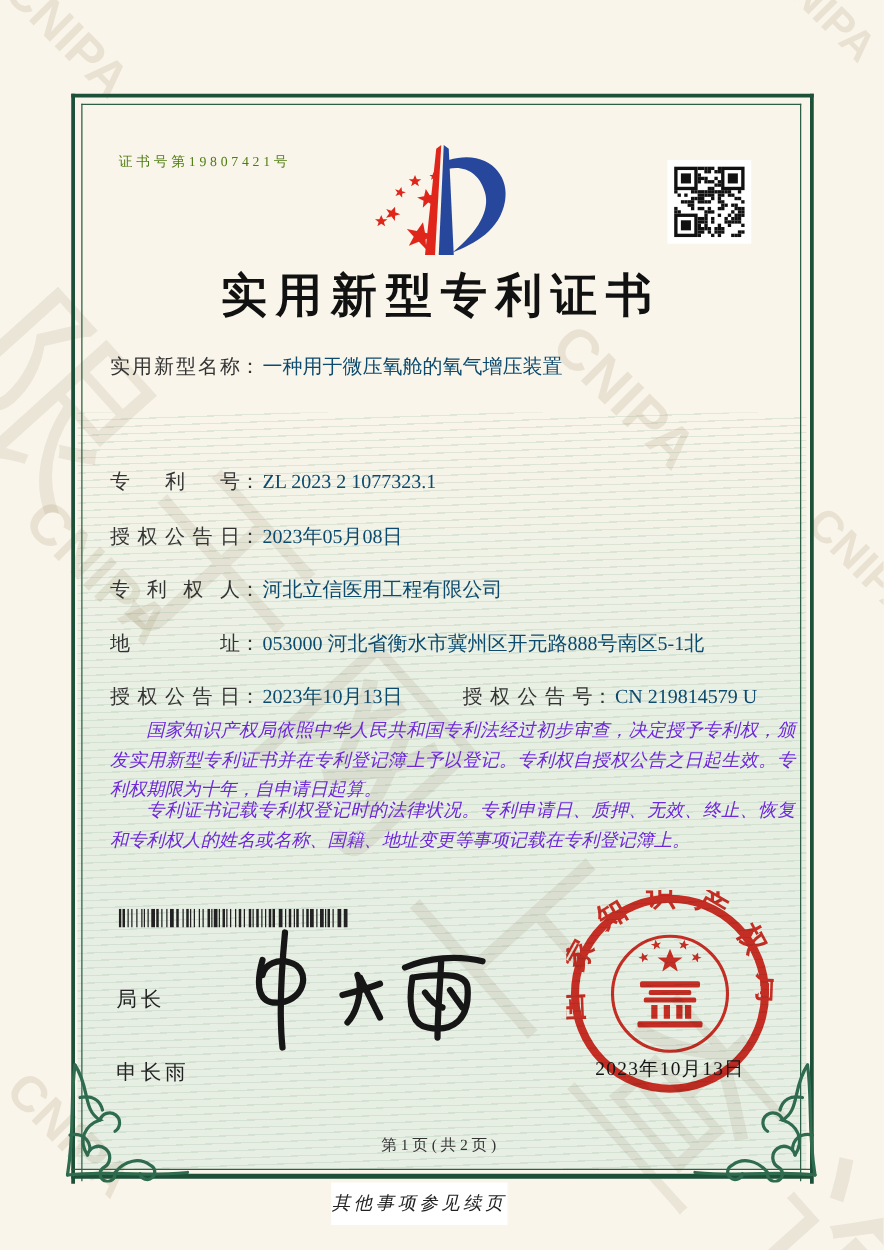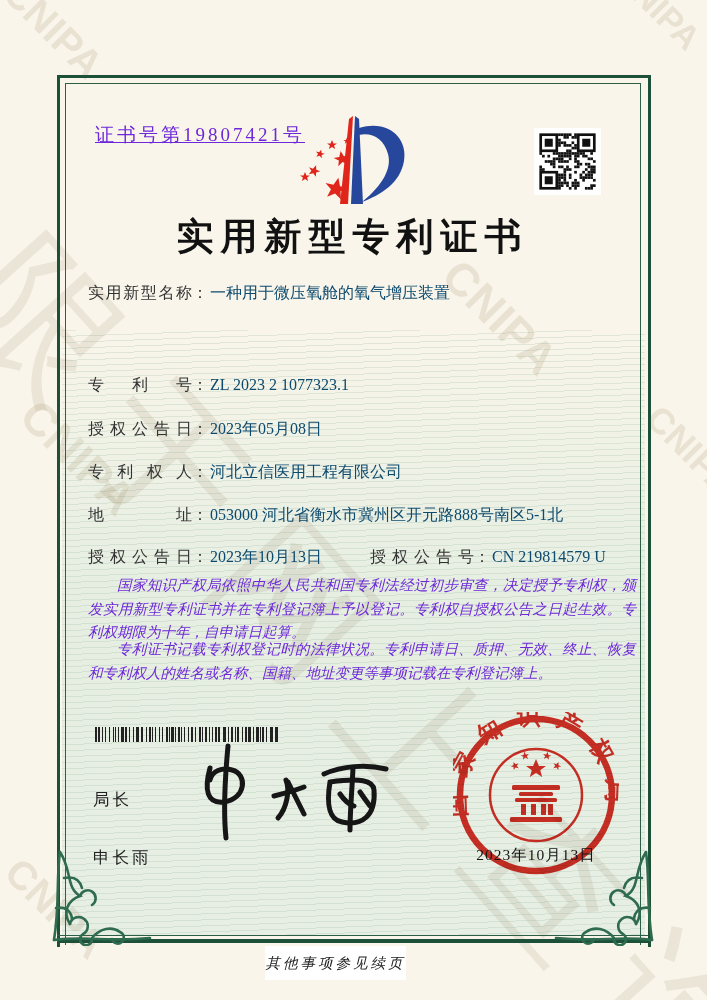--- a/index.html
+++ b/index.html
@@ -18,21 +18,21 @@
   .frame-bottom-thin{left:57px;top:935px;width:591px;height:1px;background:#2c5f46;}
   .frame-bottom-thick{left:57px;top:939px;width:591px;height:4px;background:#1d5038;}
 
   .waves{position:absolute;z-index:0;left:62px;top:330px;width:583px;height:606px;
     background:
       repeating-linear-gradient(178deg, rgba(140,178,148,0.22) 0 1px, rgba(0,0,0,0) 1px 6px),
       linear-gradient(180deg, rgba(233,240,229,0) 0%, rgba(227,237,225,0.85) 42%, #e7efe4 100%);}
 
   
   .abs{position:absolute;z-index:3;}
-  .certno{left:95px;top:122px;font-size:19px;letter-spacing:3px;color:#6d28d9;text-decoration:underline;}
+  .certno{left:95px;top:122px;font-size:11px;letter-spacing:3px;color:#4d7c0f;}
   .title{left:57px;top:212px;width:591px;text-align:center;font-size:37px;font-weight:bold;letter-spacing:7px;color:#111;}
   .field{left:88px;font-size:16px;color:#333;}
   .field .lab{display:inline-block;width:104px;text-align:justify;text-align-last:justify;vertical-align:top;}
   .field .sep{display:inline-block;padding:0 2px 0 0;}
   .field .val{color:#0c4a6e;}
   .para{left:88px;width:548px;font-size:14.5px;line-height:23.5px;color:#6d28d9;text-align:justify;text-indent:2em;font-style:italic;}
   .pgfoot{left:57px;top:908px;width:591px;text-align:center;font-size:12.5px;letter-spacing:3px;color:#333;}
   .contbox{left:265px;top:946px;width:141px;height:34px;background:#ffffff;text-align:center;line-height:34px;font-size:14.5px;letter-spacing:3px;color:#222;font-style:italic;}
   .signer{left:93px;font-size:16.5px;letter-spacing:3px;color:#222;}
 
@@ -393,15 +393,16 @@
       <rect x="-21" y="3" width="42" height="4" rx="1.5"></rect>
       <rect x="-15" y="9" width="5" height="11"></rect>
       <rect x="-5" y="9" width="5" height="11"></rect>
       <rect x="5" y="9" width="5" height="11"></rect>
       <rect x="12" y="9" width="5" height="11"></rect>
       <rect x="-26" y="22" width="52" height="5" rx="1.5"></rect>
     </g>
   </svg>
   <div class="abs sealdate">2023年10月13日</div>
 
+  <div class="abs pgfoot">第1页(共2页)</div>
   <div class="abs contbox">其他事项参见续页</div>
 
 </div>
 
 </body></html>

